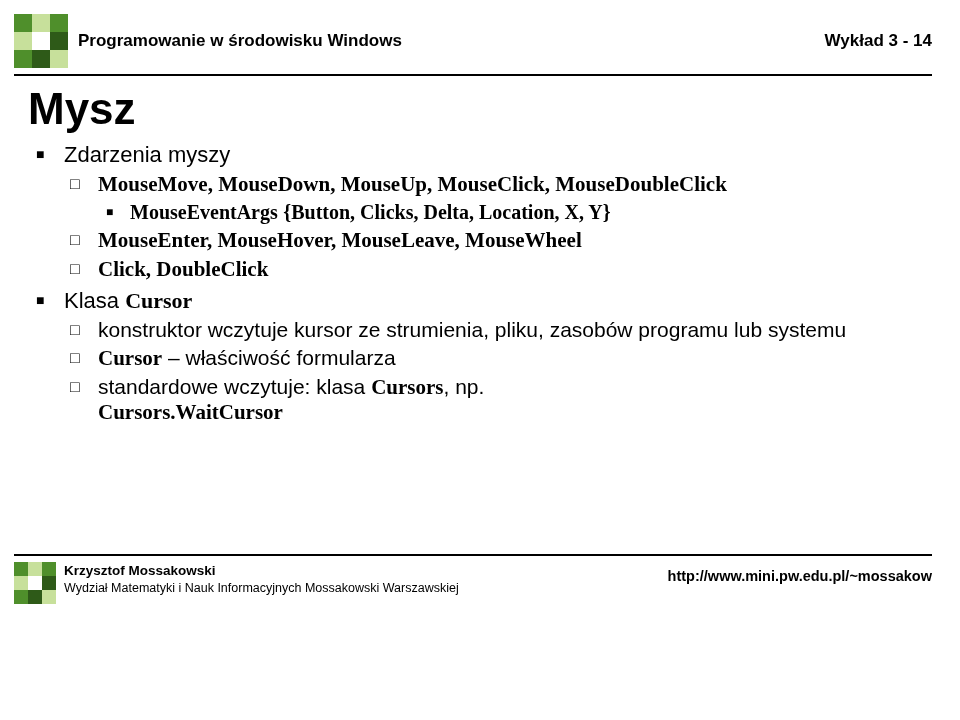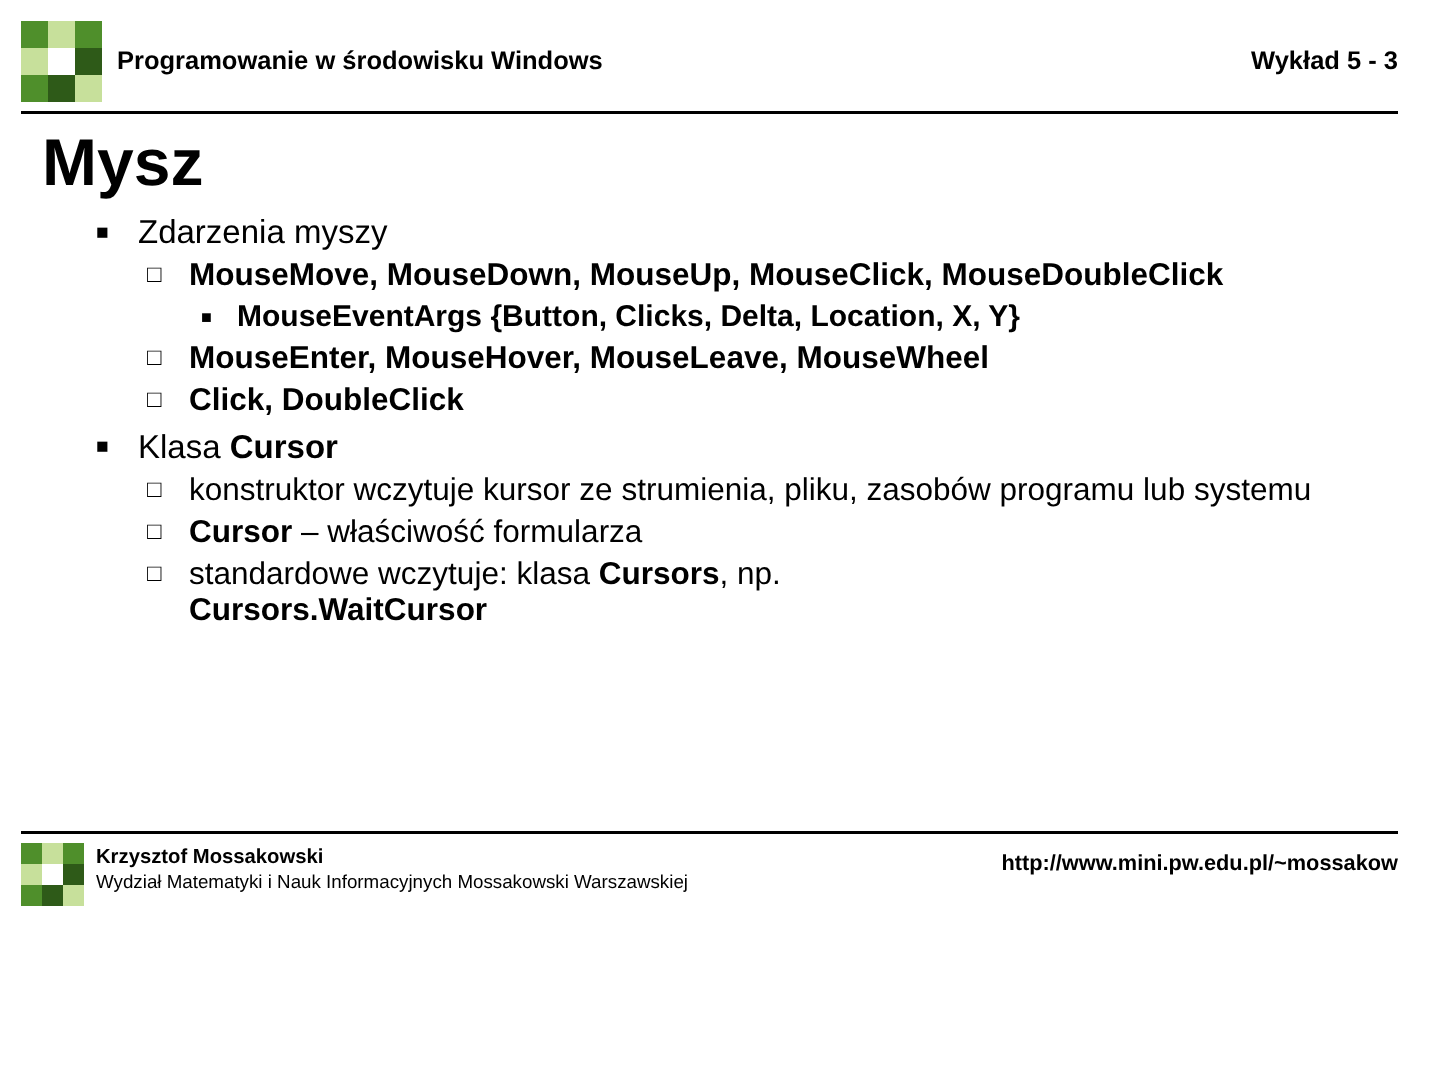--- a/index.html
+++ b/index.html
@@ -9,28 +9,28 @@
   .logo { display: flex; flex-wrap: wrap; width: 54px; height: 54px; margin-right: 10px; flex-shrink: 0; }
   .logo .sq { width: 18px; height: 18px; }
   .g  { background: #4f8f2b; }
   .lg { background: #c7e09b; }
   .dg { background: #2e5a18; }
   .wg { background: #ffffff; border: 0; }
   .course-title { font-weight: bold; font-size: 17px; flex: 1 1 auto; }
   .lecture-no   { font-weight: bold; font-size: 17px; text-align: right; }
   .divider-top  { border: 0; border-top: 2px solid #000; margin: 6px 28px 0 14px; }
   .page-title   { font-size: 44px; font-weight: bold; margin: 8px 0 8px 28px; }
-  .content      { padding: 0 32px 0 64px; font-size: 20px; }
+  .content      { padding: 0 32px 0 36px; font-size: 20px; }
   .bullet-l1    { position: relative; padding-left: 28px; margin: 6px 0 4px 0; font-size: 22px; }
   .bullet-l1::before { content: "■"; position: absolute; left: 0; top: 4px; font-size: 14px; color: #000; }
   .bullet-l2    { position: relative; padding-left: 28px; margin: 4px 0 4px 34px; font-size: 21px; }
   .bullet-l2::before { content: "□"; position: absolute; left: 0; top: 3px; font-size: 16px; color: #000; }
   .bullet-l3    { position: relative; padding-left: 24px; margin: 4px 0 4px 70px; font-size: 20px; }
   .bullet-l3::before { content: "■"; position: absolute; left: 0; top: 4px; font-size: 12px; color: #000; }
-  .mono { font-family: Liberation Sans, sans-serif; font-weight: bold; }
+  .mono { font-family: Liberation Serif, serif; font-weight: bold; }
   .footer { position: absolute; left: 0; right: 0; bottom: 16px; padding: 0 28px 0 14px; }
   .divider-bot { border: 0; border-top: 2px solid #000; margin: 0 0 6px 0; }
   .footer-row { display: flex; align-items: flex-start; }
   .footer-left { font-size: 12.5px; line-height: 1.3; flex: 1 1 auto; }
   .footer-left .author { font-weight: bold; font-size: 13.5px; }
   .footer-right { font-size: 14.5px; font-weight: bold; text-align: right; padding-top: 6px; }
   .footer-logo { display: flex; flex-wrap: wrap; width: 42px; height: 42px; margin-right: 8px; flex-shrink: 0; }
   .footer-logo .sq { width: 14px; height: 14px; }
 </style>
 </head>
@@ -44,21 +44,21 @@
         <div class="sq lg"></div>
         <div class="sq g"></div>
       <div class="sq lg"></div>
         <div class="sq wg"></div>
         <div class="sq dg"></div>
       <div class="sq g"></div>
         <div class="sq dg"></div>
         <div class="sq lg"></div>
     </div>
     <div class="course-title">Programowanie w środowisku Windows</div>
-    <div class="lecture-no">Wykład 5 - 3</div>
+    <div class="lecture-no">Wykład 3 - 14</div>
   </div>
   <hr class="divider-top">
 
   <div class="page-title">Mysz</div>
 
   <div class="content">
 
     <div class="bullet-l1">
       <span>Zdarzenia myszy</span>
     </div>

